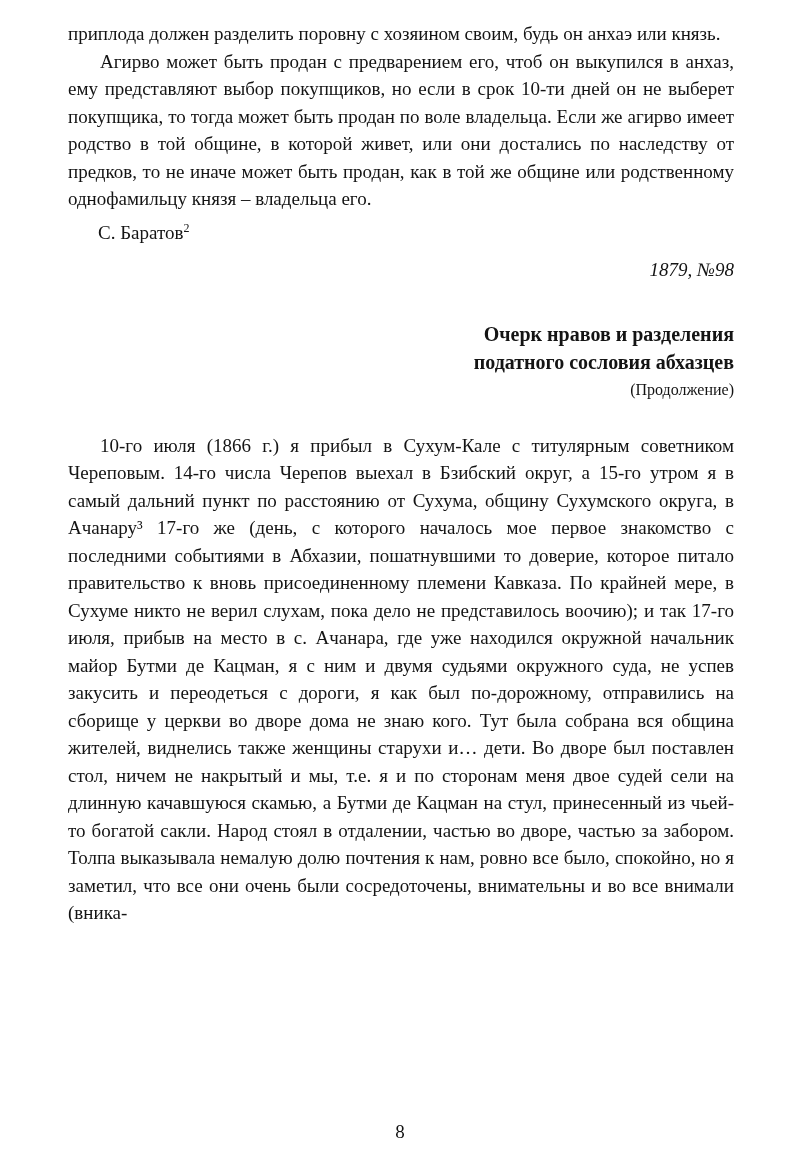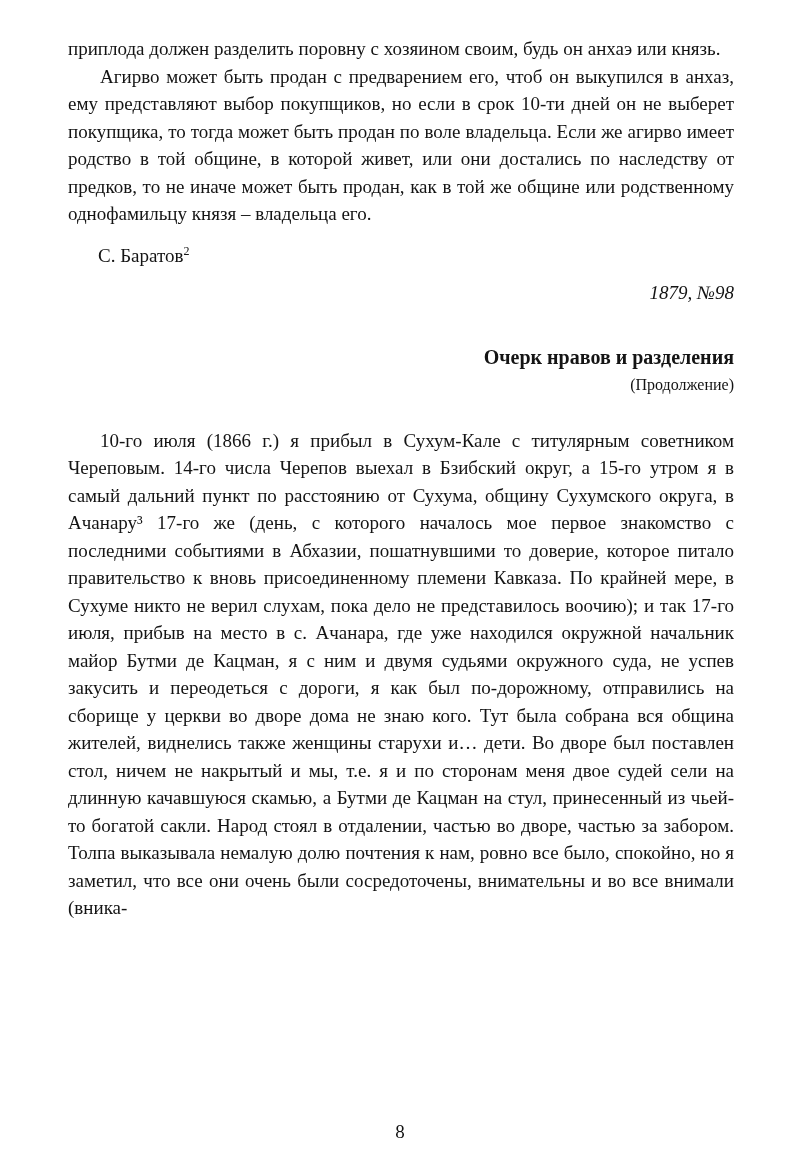--- a/index.html
+++ b/index.html
@@ -8,34 +8,34 @@
     background: #e9e9e9;
   }
   .page {
     width: 800px;
     height: 1173px;
     margin: 0 auto;
     background: #ffffff;
     color: #141414;
     position: relative;
     box-sizing: border-box;
-    padding: 35px 66px 0 68px;
+    padding: 20px 66px 0 68px;
     font-family: "Liberation Serif", "DejaVu Serif", serif;
     font-size: 19px;
     line-height: 27.5px;
     overflow: hidden;
   }
   p { margin: 0; }
   .justified {
     text-align: justify;
     text-justify: inter-word;
   }
   .indent { text-indent: 32px; }
   .signature {
-    margin-top: 14px;
+    margin-top: 6px;
     margin-left: 30px;
   }
   sup {
     font-size: 12px;
     line-height: 0;
     vertical-align: super;
   }
   .source {
     margin-top: 10px;
     text-align: right;
@@ -77,20 +77,21 @@
   <p class="justified indent">Агирво может быть продан с предварением его, чтоб он выкупился в анхаз, ему представляют выбор покупщиков, но если в срок 10-ти дней он не выберет покупщика, то тогда может быть продан по воле владельца. Если же агирво имеет родство в той общине, в которой живет, или они достались по наследству от предков, то не иначе может быть продан, как в той же общине или родственному однофамильцу князя – владельца его.</p>
 
   <p class="signature"><span>С. Баратов</span><sup>2</sup></p>
 
   <div class="source">
     <p>1879, №98</p>
   </div>
 
   <div class="heading-block">
     <p class="heading-line">Очерк нравов и разделения</p>
+    <p class="heading-line">податного сословия абхазцев</p>
     <p class="heading-subtitle">(Продолжение)</p>
   </div>
 
   <p class="justified indent main-body">10-го июля (1866 г.) я прибыл в Сухум-Кале с титулярным советником Череповым. 14-го числа Черепов выехал в Бзибский округ, а 15-го утром я в самый дальний пункт по расстоянию от Сухума, общину Сухумского округа, в Ачанару³ 17-го же (день, с которого началось мое первое знакомство с последними событиями в Абхазии, пошатнувшими то доверие, которое питало правительство к вновь присоединенному племени Кавказа. По крайней мере, в Сухуме никто не верил слухам, пока дело не представилось воочию); и так 17-го июля, прибыв на место в с. Ачанара, где уже находился окружной начальник майор Бутми де Кацман, я с ним и двумя судьями окружного суда, не успев закусить и переодеться с дороги, я как был по-дорожному, отправились на сборище у церкви во дворе дома не знаю кого. Тут была собрана вся община жителей, виднелись также женщины старухи и… дети. Во дворе был поставлен стол, ничем не накрытый и мы, т.е. я и по сторонам меня двое судей сели на длинную качавшуюся скамью, а Бутми де Кацман на стул, принесенный из чьей-то богатой сакли. Народ стоял в отдалении, частью во дворе, частью за забором. Толпа выказывала немалую долю почтения к нам, ровно все было, спокойно, но я заметил, что все они очень были сосредоточены, внимательны и во все внимали (вника-</p>
 
   <div class="page-number">8</div>
 
 </div>
 
 </body></html>

